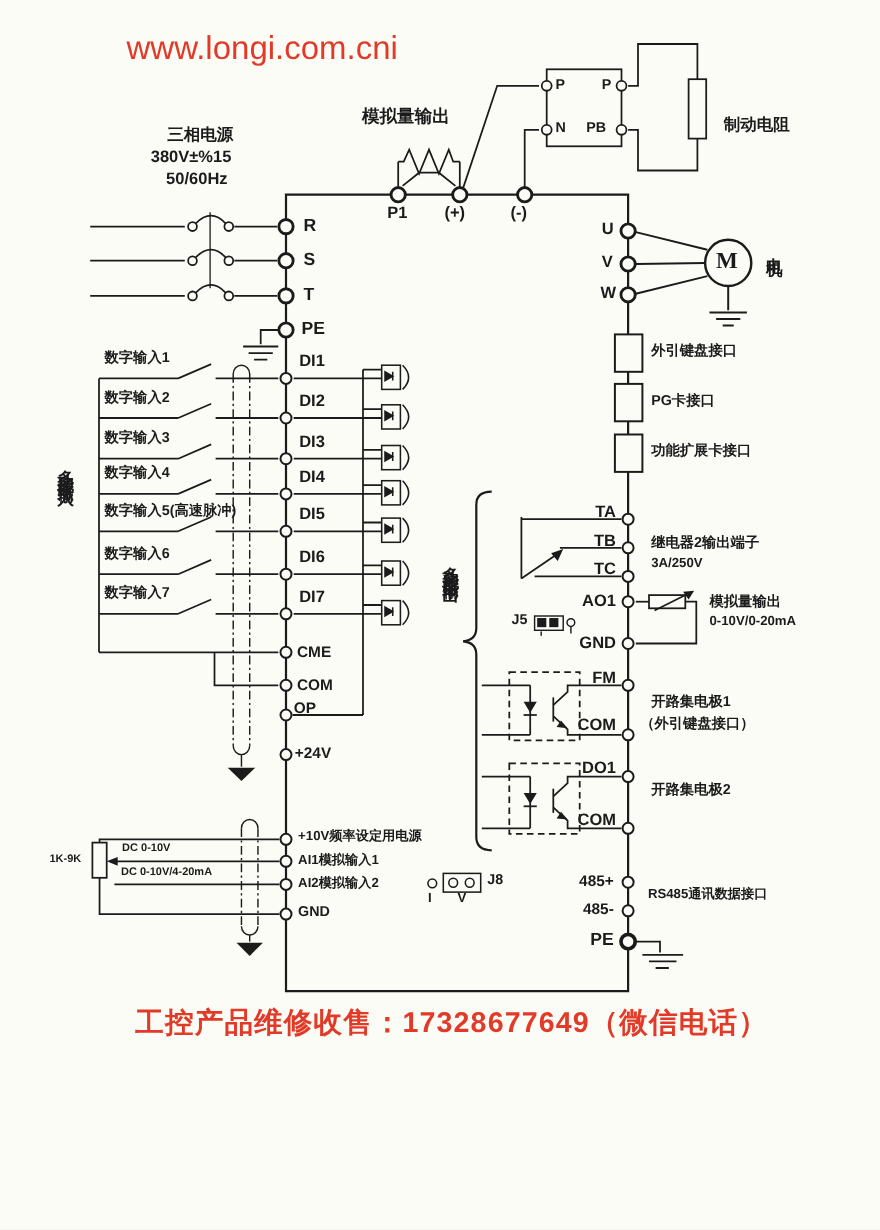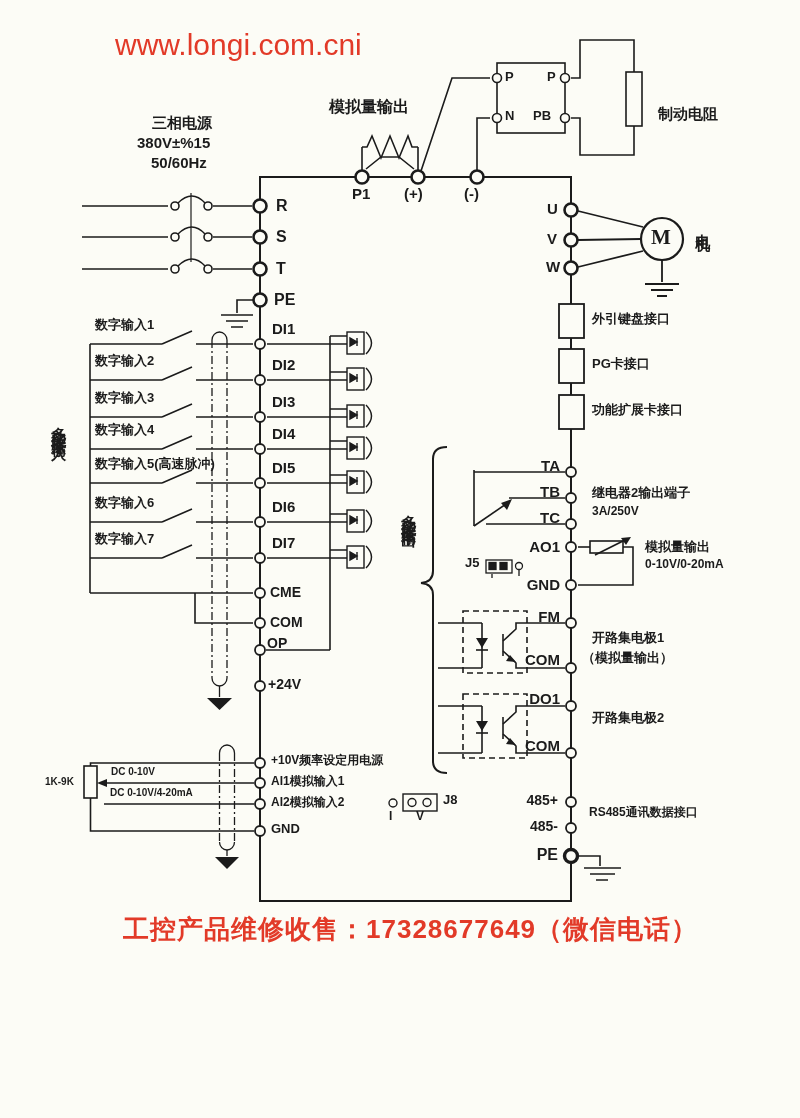--- a/index.html
+++ b/index.html
@@ -323,21 +323,21 @@
   <div class="lbl b" style="left:592px;top:486px;font-size:13px">继电器2输出端子</div>
   <div class="lbl b" style="left:592px;top:505px;font-size:12px">3A/250V</div>
   <div class="lbl b r" style="left:512px;top:539px;width:48px;font-size:15px">AO1</div>
   <div class="lbl b r" style="left:512px;top:577px;width:48px;font-size:15px">GND</div>
   <div class="lbl b" style="left:465px;top:556px;font-size:13px">J5</div>
   <div class="lbl b" style="left:645px;top:540px;font-size:13px">模拟量输出</div>
   <div class="lbl b" style="left:645px;top:558px;font-size:12px">0-10V/0-20mA</div>
   <div class="lbl b r" style="left:518px;top:609px;width:42px;font-size:15px">FM</div>
   <div class="lbl b r" style="left:512px;top:652px;width:48px;font-size:15px">COM</div>
   <div class="lbl b" style="left:592px;top:631px;font-size:13px">开路集电极1</div>
-  <div class="lbl b" style="left:582px;top:651px;font-size:13px">（模拟量输出）</div>
+  <div class="lbl b" style="left:582px;top:651px;font-size:13px">（外引键盘接口）</div>
   <div class="lbl b r" style="left:512px;top:691px;width:48px;font-size:15px">DO1</div>
   <div class="lbl b r" style="left:512px;top:738px;width:48px;font-size:15px">COM</div>
   <div class="lbl b" style="left:592px;top:711px;font-size:13px">开路集电极2</div>
 
   <div class="lbl b" style="left:45px;top:776px;font-size:10px">1K-9K</div>
   <div class="lbl b" style="left:111px;top:766px;font-size:10px">DC 0-10V</div>
   <div class="lbl b" style="left:110px;top:787px;font-size:10px">DC 0-10V/4-20mA</div>
   <div class="lbl b" style="left:271px;top:754px;font-size:12px">+10V频率设定用电源</div>
   <div class="lbl b" style="left:271px;top:775px;font-size:12px">AI1模拟输入1</div>
   <div class="lbl b" style="left:271px;top:796px;font-size:12px">AI2模拟输入2</div>

